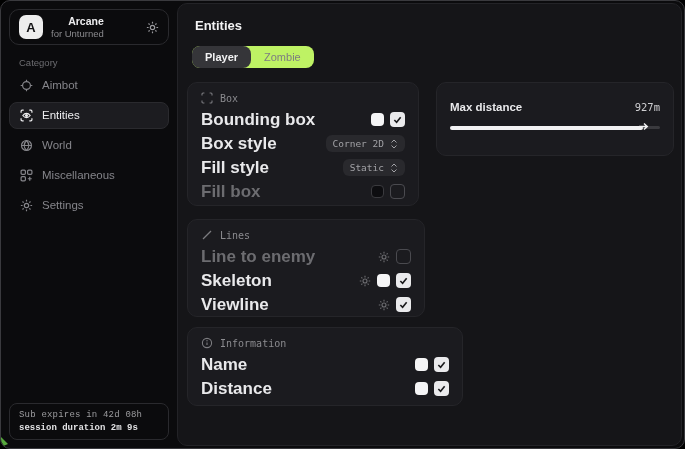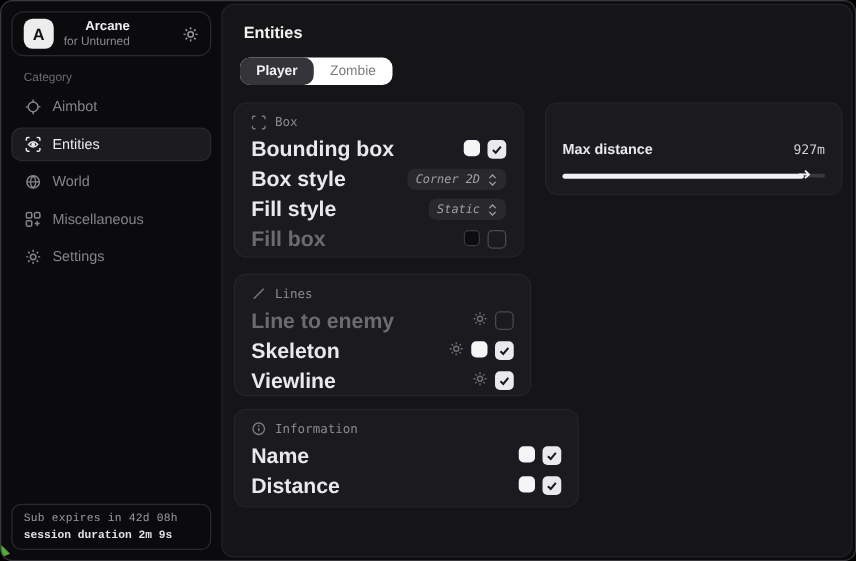--- a/index.html
+++ b/index.html
@@ -23,75 +23,75 @@
     color:#121214; font-weight:bold; font-size:13px;
     display:flex; align-items:center; justify-content:center; flex:0 0 auto;
   }
   .app-titles { display:flex; flex-direction:column; line-height:1.2;align-items:flex-end; }
   .app-name { font-size:10.5px; font-weight:bold; color:#ededef; }
   .app-sub  { font-size:9.5px; color:#8a8a8e; }
   .side-gear { margin-left:auto; color:#9a9a9e; display:flex; }
   .cat-label { position:absolute; left:18px; top:56px; font-size:9.5px; color:#6d6d71; }
   .nav { position:absolute; left:8px; top:71px; width:160px; display:flex; flex-direction:column; gap:3px; }
   .nav-item {
-    display:flex; align-items:center; gap:9px; padding:6px 10px;
+    display:flex; align-items:flex-start; gap:9px; padding:6px 10px;
     border-radius:8px; color:#85858a; font-size:11.5px;
     border:1px solid transparent; cursor:default;
   }
   .nav-item.active { background:#1c1c20; color:#ededef; border-color:#2a2a2e; }
   .nav-item .nicon { display:flex; }
   .side-footer {
     position:absolute; left:8px; bottom:8px; width:160px;
     border:1px solid #2a2a2e; border-radius:8px; padding:6px 9px;
     font-family:Liberation Mono, monospace;
   }
   .foot1 { font-size:9px; color:#9c9c9f; letter-spacing:0.2px; }
   .foot2 { font-size:9px; color:#e2e2e4; font-weight:bold; margin-top:3px; }
   .cursor { position:absolute; left:-3px; bottom:-5px; }
   
   .main {
     position:absolute; left:176px; top:2px; right:2px; bottom:2px;
     background:#151518; border:1px solid #232327; border-radius:10px;
   }
   .main-title { position:absolute; left:17px; top:14px; font-size:13px; font-weight:bold; color:#f2f2f3; }
-  .tabs { position:absolute; left:14px; top:42px; display:flex; background:#ffffff; border-radius:8px;text-align:right; }
+  .tabs { position:absolute; left:14px; top:42px; display:flex; background:#bef264; border-radius:8px;text-align:right; }
   .tab { padding:5px 13px; font-size:11px; color:#7d7d81; border-radius:8px; cursor:default; }
   .tab.active { background:#353539; color:#f2f2f3; font-weight:bold; }
   
   .card {
     position:absolute; background:#1b1b1f; border:1px solid #252529;
     border-radius:10px; padding:9px 13px;
   }
   #card-box     { left:9px;   top:78px;  width:232px; height:124px; }
   #card-lines   { left:9px;   top:215px; width:238px; height:98px;  }
   #card-info    { left:9px;   top:323px; width:276px; height:79px;  }
   #card-general { left:258px; top:78px;  width:238px; height:74px;  }
   .sec-head {
     display:flex; align-items:center; gap:7px;
     font-family:"DejaVu Sans Mono", monospace; font-size:10px; color:#8b8b8f;
   }
   .sec-head .sicon { display:flex; color:#7c7c80; }
   .row { display:flex; align-items:center; margin-top:7px; height:17px; }
   .row-label { font-size:17px; font-weight:bold; color:#e9e9eb; }
   .row.dim .row-label { color:#6c6c70; }
-  .controls { margin-left:auto; display:flex; align-items:flex-start; gap:6px;font-style:italic; }
+  .controls { margin-left:auto; display:flex; align-items:center; gap:6px; }
   .swatch { width:13px; height:13px; border-radius:4px; cursor:default; }
   .swatch.white { background:#f5f5f6; }
   .swatch.black { background:#0d0d10; border:1px solid #3a3a3e; }
   .cb { width:15px; height:15px; border-radius:4px; display:flex; align-items:center; justify-content:center; cursor:default; }
   .cb.checked { background:#eaeaec; }
   .cb.unchecked { border:1.5px solid #4a4a4f; }
   .dropdown {
     display:flex; align-items:center; gap:6px; background:#29292d;
     border-radius:6px; padding:3px 7px; cursor:default;
     font-family:"DejaVu Sans Mono", monospace; font-size:9.5px; color:#a1a1a5;
   }
   .gearbtn { color:#6e6e72; display:flex; cursor:default; }
   
-  .gen-row { display:flex; align-items:center; margin-top:22px; }
+  .gen-row { display:flex; align-items:center; margin-top:9px; }
   .gen-label { font-size:11.5px; font-weight:bold; color:#e9e9eb; }
   .gen-value { margin-left:auto; font-family:"DejaVu Sans Mono", monospace; font-size:10.5px; color:#cfcfd2; }
   .slider { position:relative; margin-top:9px; height:10px; cursor:default; }
   .slider .track { position:absolute; left:0; right:0; top:4px; height:3px; background:#3a3a3e; border-radius:2px; }
   .slider .fill  { position:absolute; left:0; top:3.5px; height:4px; background:#f2f2f3; border-radius:2px; }
   .slider .thumb { position:absolute; top:-1px; color:#f2f2f3; display:flex; }
 </style>
 </head>
 <body>
 

